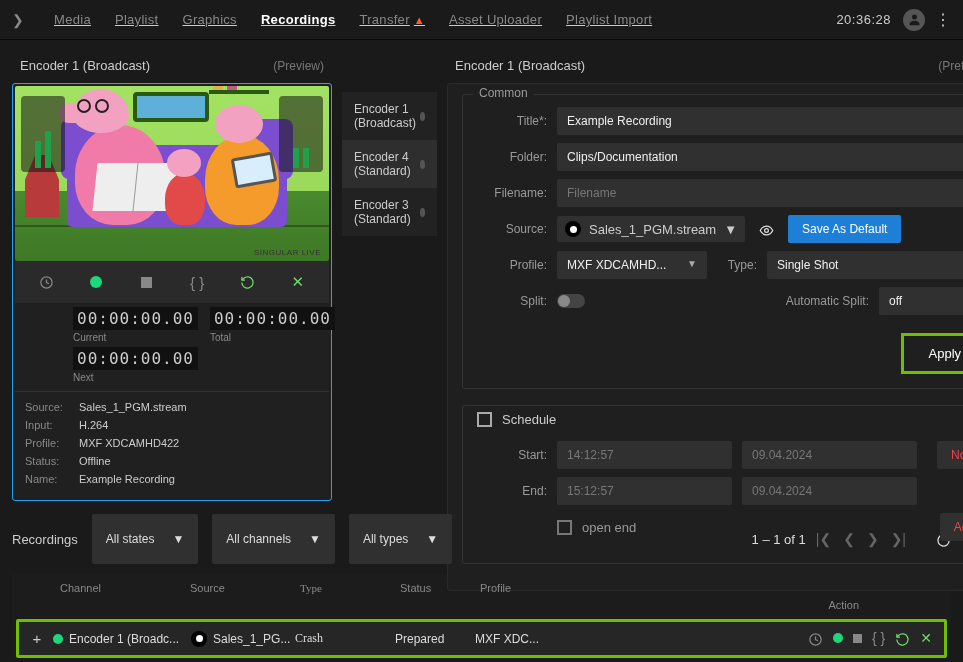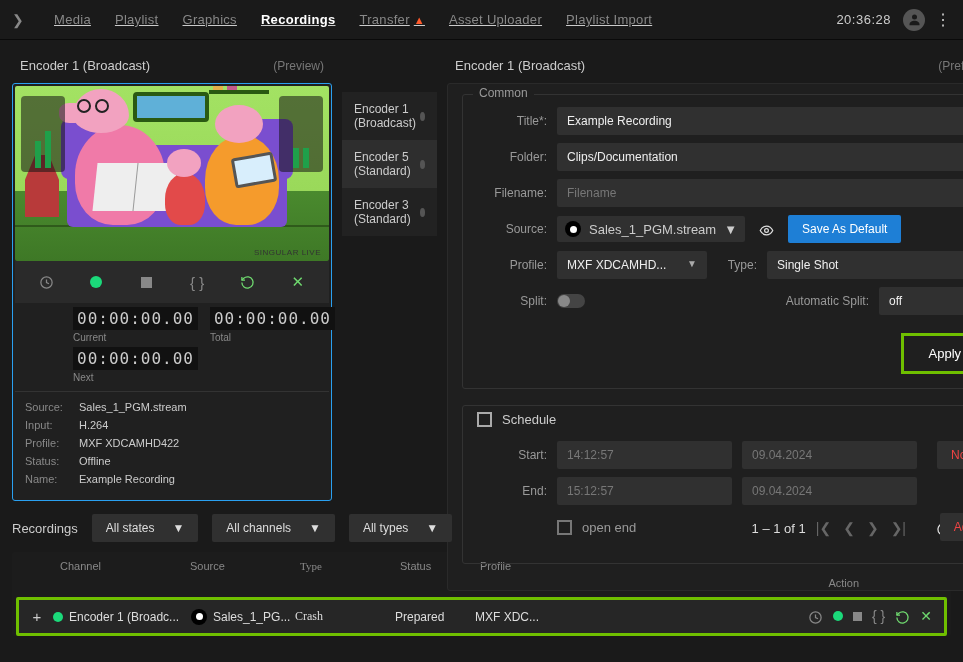--- a/index.html
+++ b/index.html
@@ -106,21 +106,21 @@
 .eye-icon{color:#ccc;cursor:pointer;font-size:15px;padding:0 4px;}
 .toggle { width:28px; height:14px; background:#444; border-radius:8px; position:relative; cursor:pointer;}
 .toggle::after{content:"";width:12px;height:12px;background:#888;border-radius:50%;position:absolute;top:1px;left:1px;}
 .checkbox{width:15px;height:15px;border:2px solid #aaa;display:inline-block;cursor:pointer;}
 .sched-dot{width:10px;height:10px;background:#555;border-radius:50%;}
 
 
 .bottom { padding: 0 12px 12px; }
 .rec-bar { display:flex; align-items:center; gap:14px; padding: 4px 0 10px;}
 .rec-title { font-size:13px; color:#ccc; font-weight:500; }
-.filter-dd { background:#303030; padding:7px 14px; font-size:12px; color:#ddd; display:flex; align-items:center; gap:18px; cursor:pointer; border-radius:2px;}
+.filter-dd { background:#303030; padding:18px 14px; font-size:12px; color:#ddd; display:flex; align-items:center; gap:18px; cursor:pointer; border-radius:2px;}
 .rec-bar .spacer{flex:1;}
 .pager { display:flex; align-items:center; gap:8px; color:#888;}
 .pager .pg-txt{color:#ddd;}
 .pager .pg-btn{cursor:pointer; font-size:14px; color:#666; padding:0 2px;}
 .refresh{color:#ccc;cursor:pointer;font-size:15px;margin-left:14px;}
 
 .rec-table { background:#1c1c1c; border-radius:2px; }
 .rec-head { display:flex; padding:8px 12px; font-size:11px; color:#888;}
 .col-status{width:36px;}
 .col-channel{width:130px;}
@@ -261,21 +261,21 @@
     </div>
   </div>
 
   <div class="mid-col">
     <div class="enc-list">
       <div class="enc-item">
           <span>Encoder 1 (Broadcast)</span>
           <span class="enc-dot"></span>
         </div>
       <div class="enc-item active">
-          <span>Encoder 5 (Standard)</span>
+          <span>Encoder 4 (Standard)</span>
           <span class="enc-dot"></span>
         </div>
       <div class="enc-item">
           <span>Encoder 3 (Standard)</span>
           <span class="enc-dot"></span>
         </div>
     </div>
   </div>
 
   <div class="right-col">

